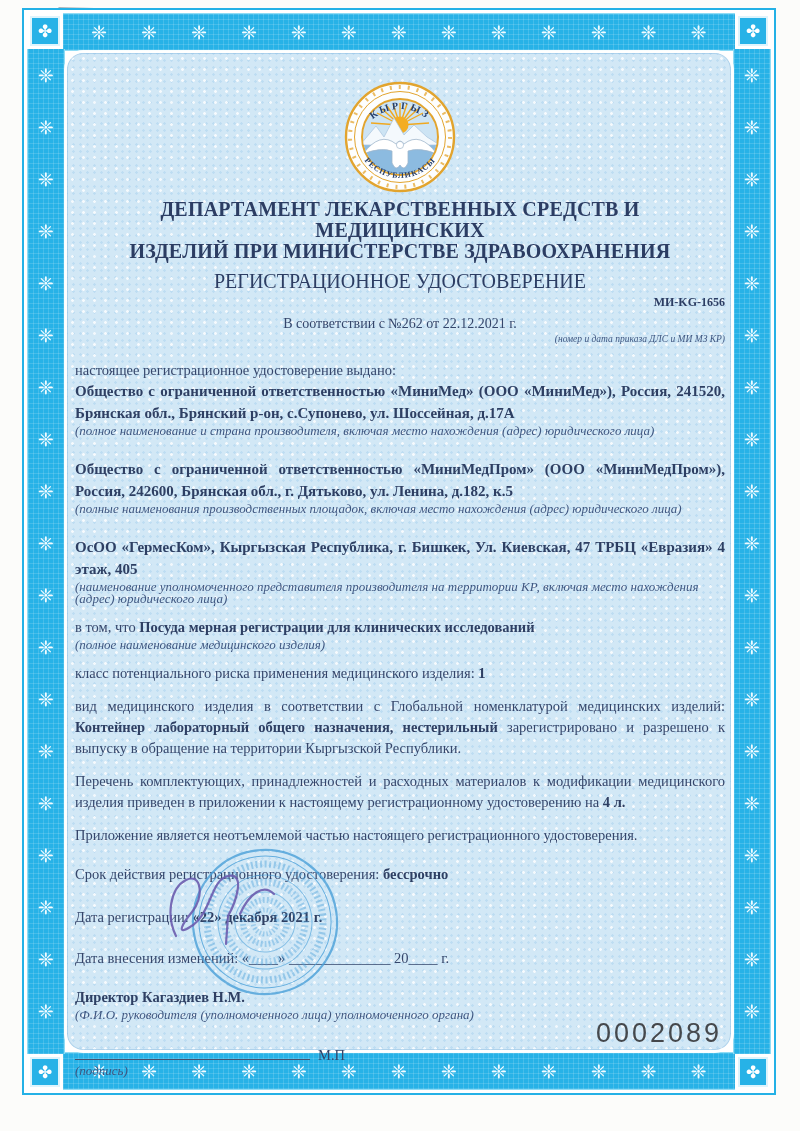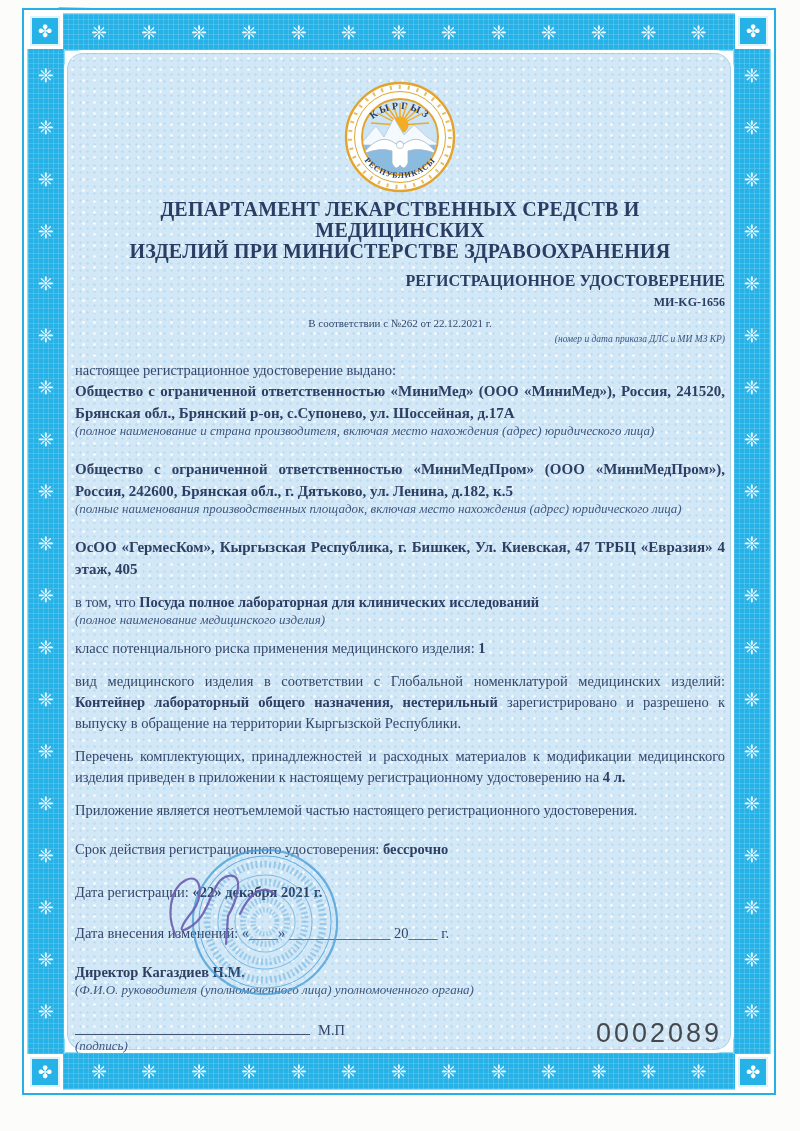--- a/index.html
+++ b/index.html
@@ -30,23 +30,23 @@
   .inner{position:absolute;inset:40px;border-radius:16px;background-color:#d2e8f6;
          box-shadow:0 0 0 3px rgba(255,255,255,.95), inset 0 0 0 1px rgba(130,185,225,.45);
          background-image:
            radial-gradient(rgba(255,255,255,.80) 1px, rgba(255,255,255,0) 1.7px),
            radial-gradient(rgba(150,200,235,.35) 1px, rgba(150,200,235,0) 1.5px);
          background-size:11px 11px,7px 7px;background-position:0 0,3px 4px;}
   
   .content{position:absolute;left:69px;right:69px;top:53px;bottom:86px;padding:0 6px;color:#35466b;}
   .emblem-wrap{margin-top:28px;text-align:center;height:112px;}
   .h-dep{margin-top:6px;text-align:center;font-weight:bold;font-size:20px;line-height:21px;color:#2c3d63;letter-spacing:.2px;}
-  .h-type{margin-top:9px;text-align:right;font-weight:bold;font-size:16px;line-height:20px;color:#2c3d63;}
+  .h-type{margin-top:9px;text-align:center;font-weight:normal;font-size:20px;line-height:20px;color:#2c3d63;}
   .h-num{text-align:right;font-weight:bold;font-size:12px;line-height:20px;color:#2c3d63;margin-top:1px;}
-  .h-order{text-align:center;font-size:11px;line-height:19px;margin-top:2px;}
+  .h-order{text-align:center;font-size:14px;line-height:19px;margin-top:2px;}
   .h-cap{text-align:right;font-size:9.5px;font-style:italic;line-height:13px;color:#3e5680;}
   p{margin:0;}
   .para{font-size:14.5px;line-height:21px;text-align:justify;}
   .boldpara{font-weight:bold;font-size:15px;line-height:21.5px;text-align:justify;color:#2e3f63;}
   .para b{color:#2e3f63;}
   .caption{font-size:13px;font-style:italic;color:#3e5680;line-height:12px;margin-top:1px;text-align:left;}
   .mt14{margin-top:14px}.mt12{margin-top:12px}.mt10{margin-top:22px}
   .mt18{margin-top:18px}.mt22{margin-top:22px}.mt20{margin-top:20px}
   .sig-row{margin-top:24px;font-size:14.5px;}
   .sig-line{display:inline-block;width:235px;border-bottom:1px solid #44506e;height:14px;}
@@ -185,22 +185,23 @@
 
     <p class="para mt14">настоящее регистрационное удостоверение выдано:</p>
 
     <p class="boldpara">Общество с ограниченной ответственностью «МиниМед» (ООО «МиниМед»), Россия, 241520, Брянская обл., Брянский р-он, с.Супонево, ул. Шоссейная, д.17А</p>
     <p class="caption">(полное наименование и страна производителя, включая место нахождения (адрес) юридического лица)</p>
 
     <p class="boldpara mt10">Общество с ограниченной ответственностью «МиниМедПром» (ООО «МиниМедПром»), Россия, 242600, Брянская обл., г. Дятьково, ул. Ленина, д.182, к.5</p>
     <p class="caption">(полные наименования производственных площадок, включая место нахождения (адрес) юридического лица)</p>
 
     <p class="boldpara mt10">ОсОО «ГермесКом», Кыргызская Республика, г. Бишкек, Ул. Киевская, 47 ТРБЦ «Евразия» 4 этаж, 405</p>
-
-    <p class="para mt12"><span>в том, что </span><b>Посуда полное лабораторная для клинических исследований</b></p>
+    <p class="caption">(наименование уполномоченного представителя производителя на территории КР, включая место нахождения (адрес) юридического лица)</p>
+
+    <p class="para mt12"><span>в том, что </span><b>Посуда мерная регистрации для клинических исследований</b></p>
     <p class="caption">(полное наименование медицинского изделия)</p>
 
     <p class="para mt12"><span>класс потенциального риска применения медицинского изделия: </span><b>1</b></p>
 
     <p class="para mt12"><span>вид медицинского изделия в соответствии с Глобальной номенклатурой медицинских изделий: </span><b>Контейнер лабораторный общего назначения, нестерильный</b><span> зарегистрировано и разрешено к выпуску в обращение на территории Кыргызской Республики.</span></p>
 
     <p class="para mt12"><span>Перечень комплектующих, принадлежностей и расходных материалов к модификации медицинского изделия приведен в приложении к настоящему регистрационному удостоверению на </span><b>4 л.</b></p>
 
     <p class="para mt12">Приложение является неотъемлемой частью настоящего регистрационного удостоверения.</p>
 

